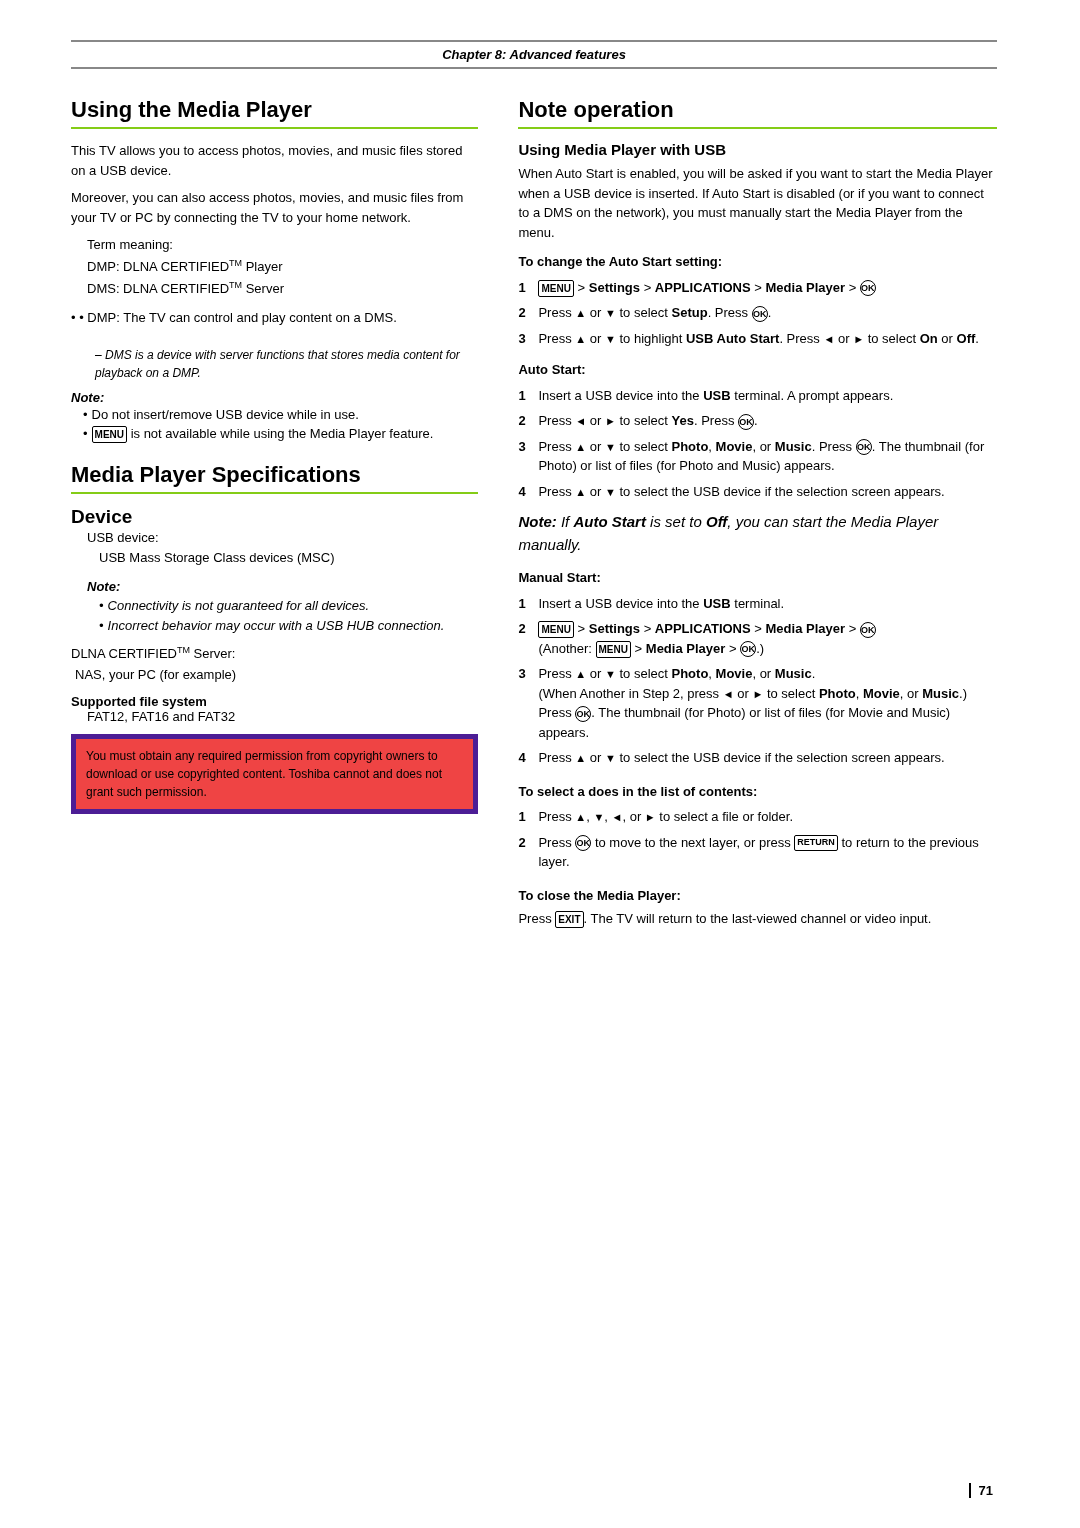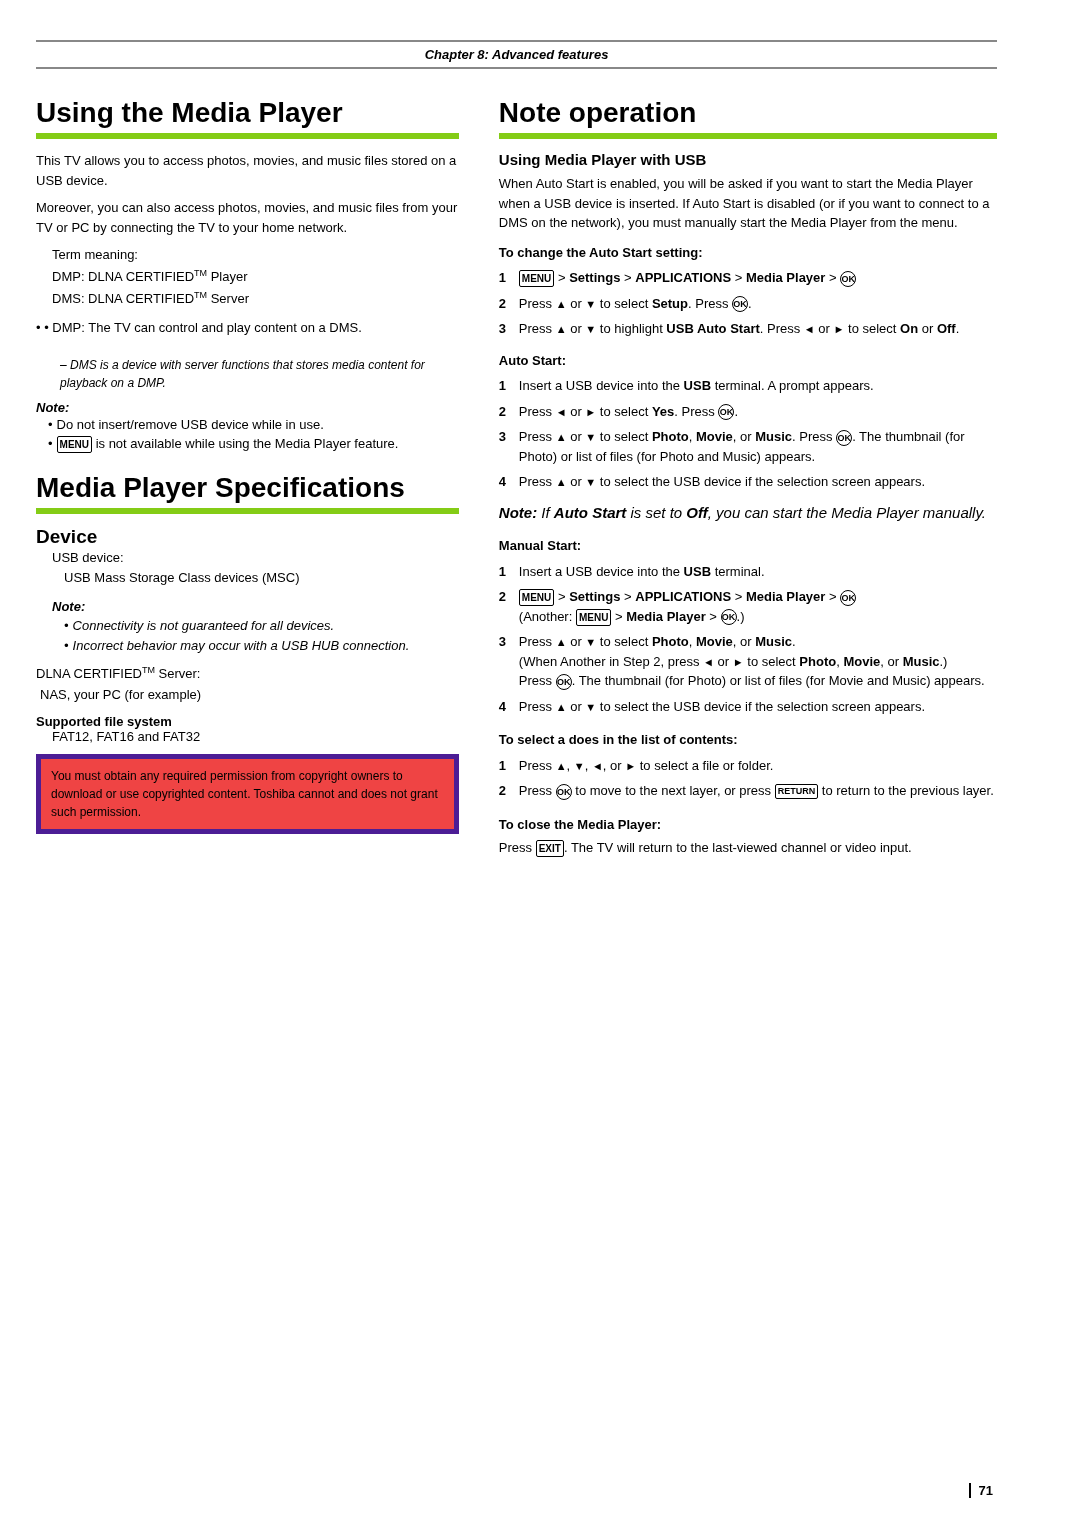--- a/index.html
+++ b/index.html
@@ -8,21 +8,21 @@
       font-family: Arial, Helvetica, sans-serif;
       font-size: 13px;
       color: #000;
       width: 1080px;
       min-height: 1528px;
     }
     .page {
       width: 1057px;
       min-height: 1528px;
       background: #fff;
-      padding: 40px 60px 60px 36px;
+      padding: 40px 60px 60px 71px;
       position: relative;
     }
     .chapter-header {
       text-align: center;
       font-style: italic;
       font-weight: bold;
       font-size: 13px;
       border-top: 2px solid #888;
       border-bottom: 2px solid #888;
       padding: 5px 0;
@@ -34,24 +34,24 @@
       align-items: flex-start;
     }
     .left-col {
       width: 44%;
       flex-shrink: 0;
     }
     .right-col {
       flex: 1;
     }
     h2 {
-      font-size: 28px;
+      font-size: 22px;
       font-weight: bold;
       font-family: Arial, sans-serif;
-      border-bottom: 6px solid #84cc16;
+      border-bottom: 2px solid #84cc16;
       padding-bottom: 4px;
       margin-bottom: 12px;
     }
     h3 {
       font-size: 15px;
       font-weight: bold;
       margin-bottom: 6px;
     }
     p {
       margin-bottom: 8px;

